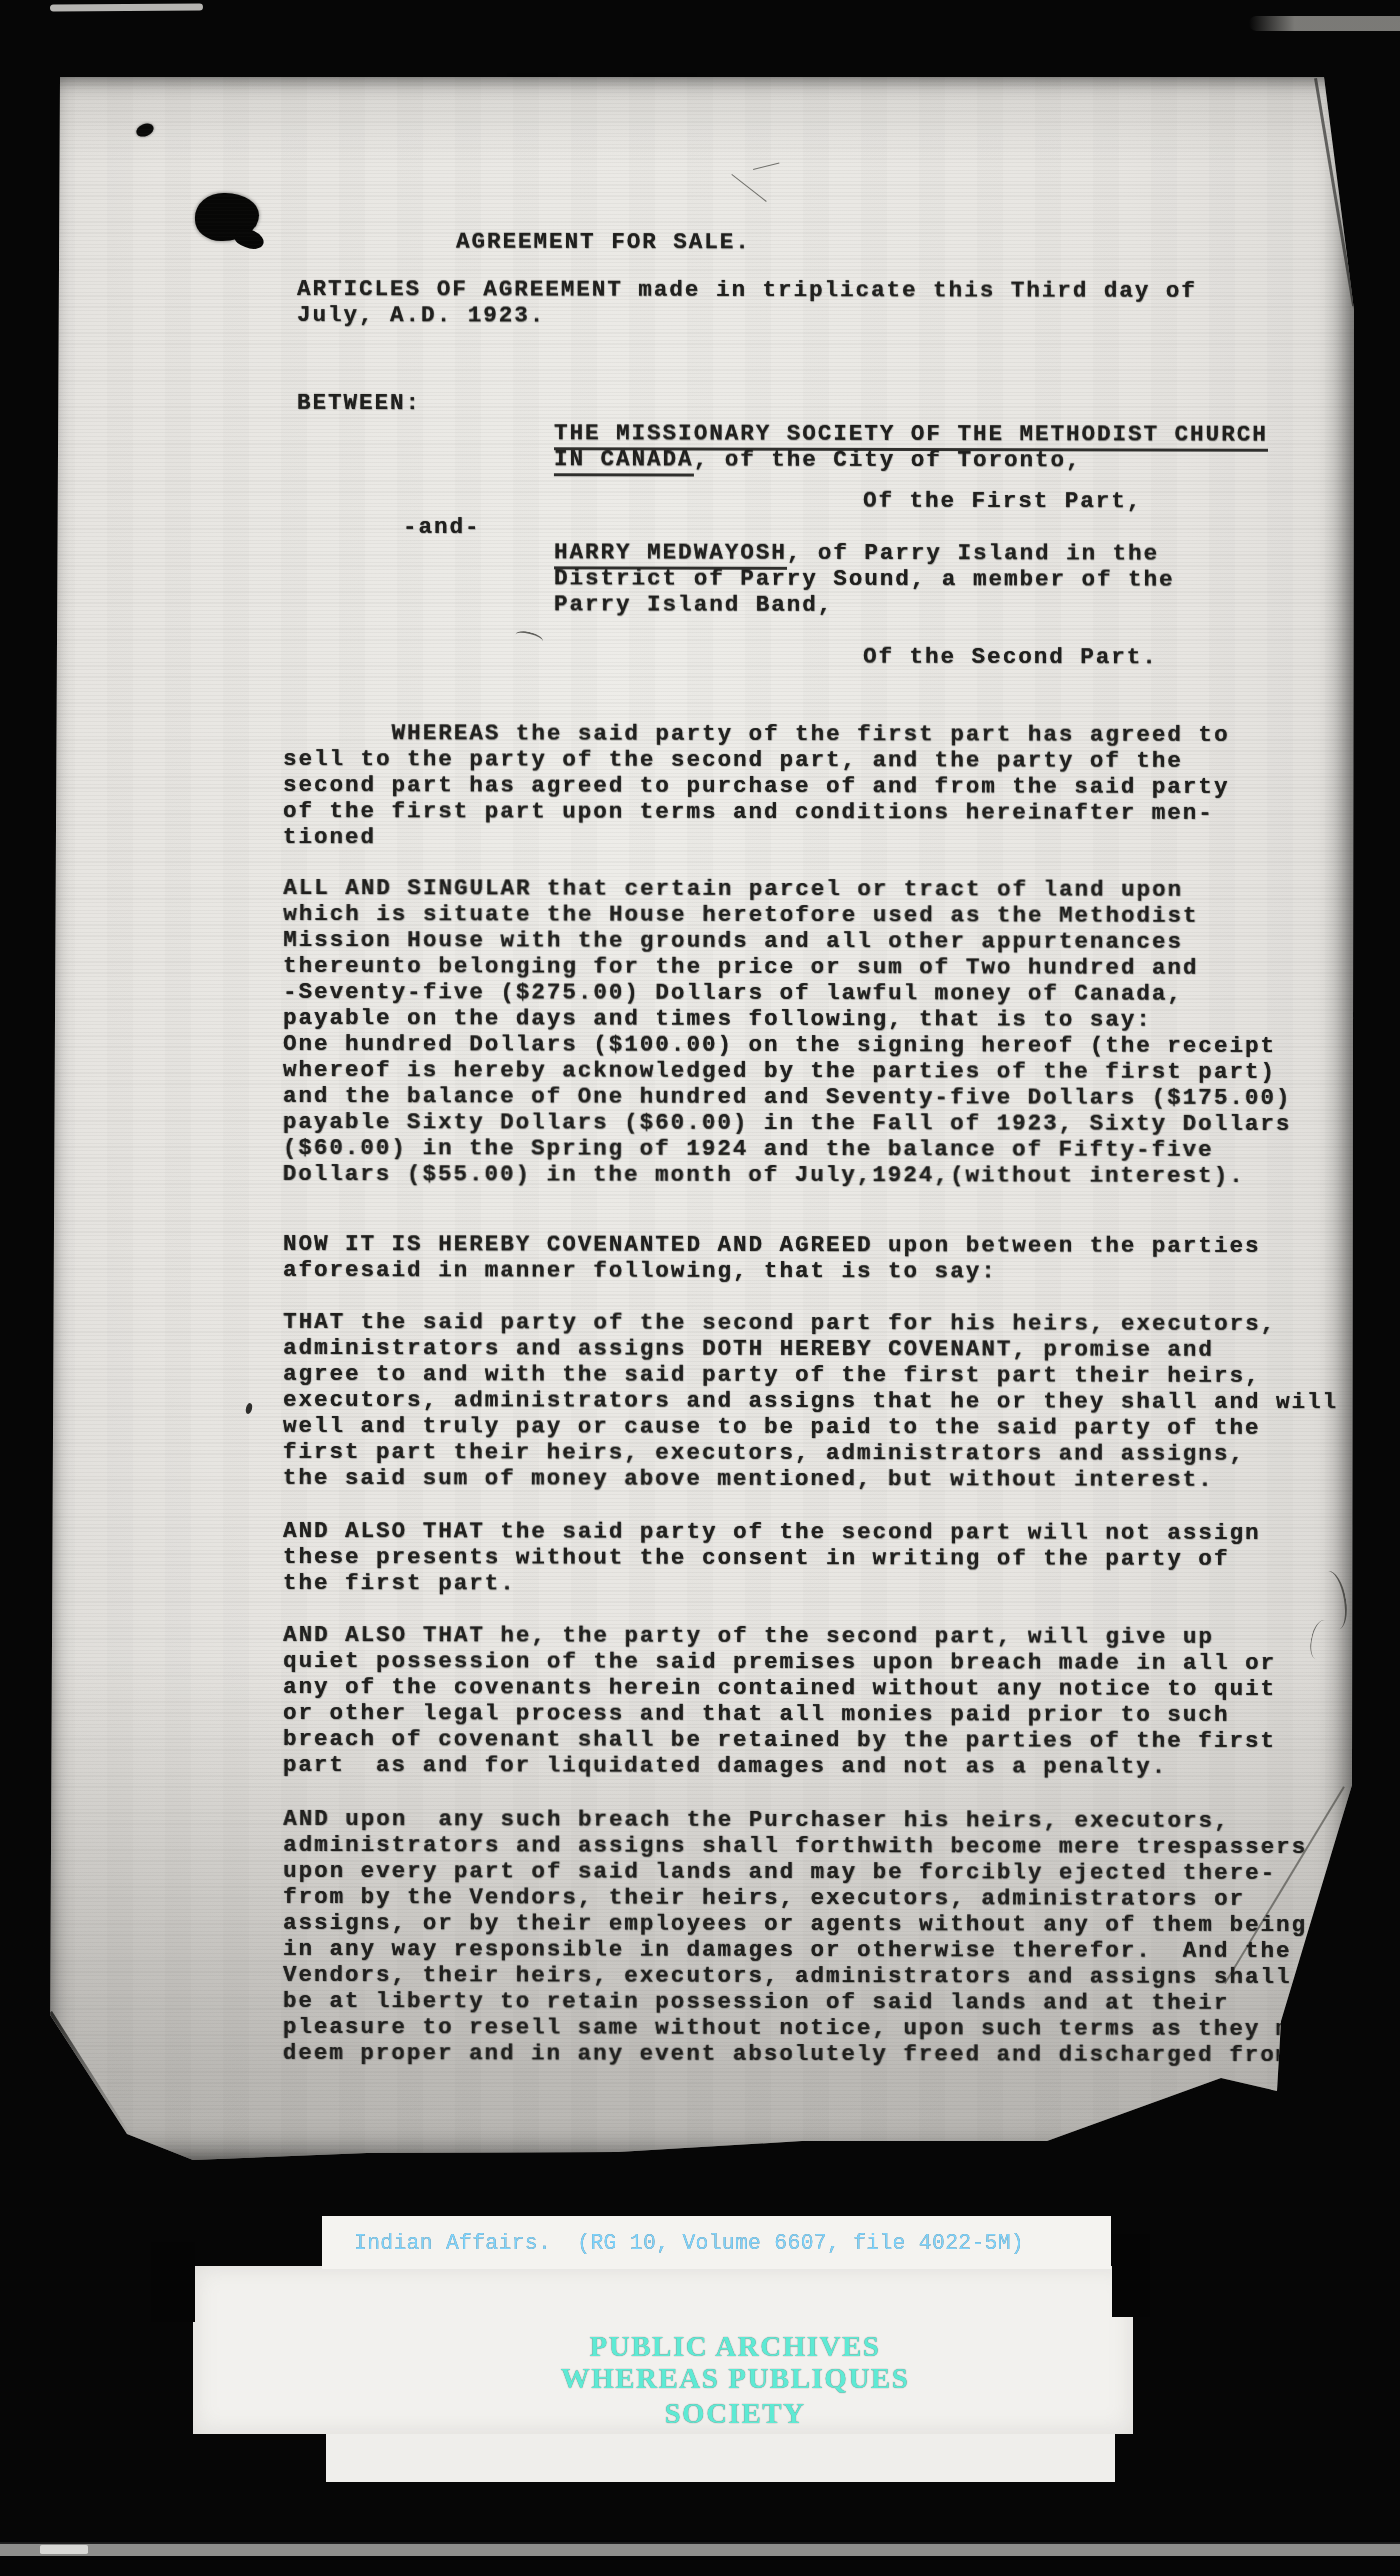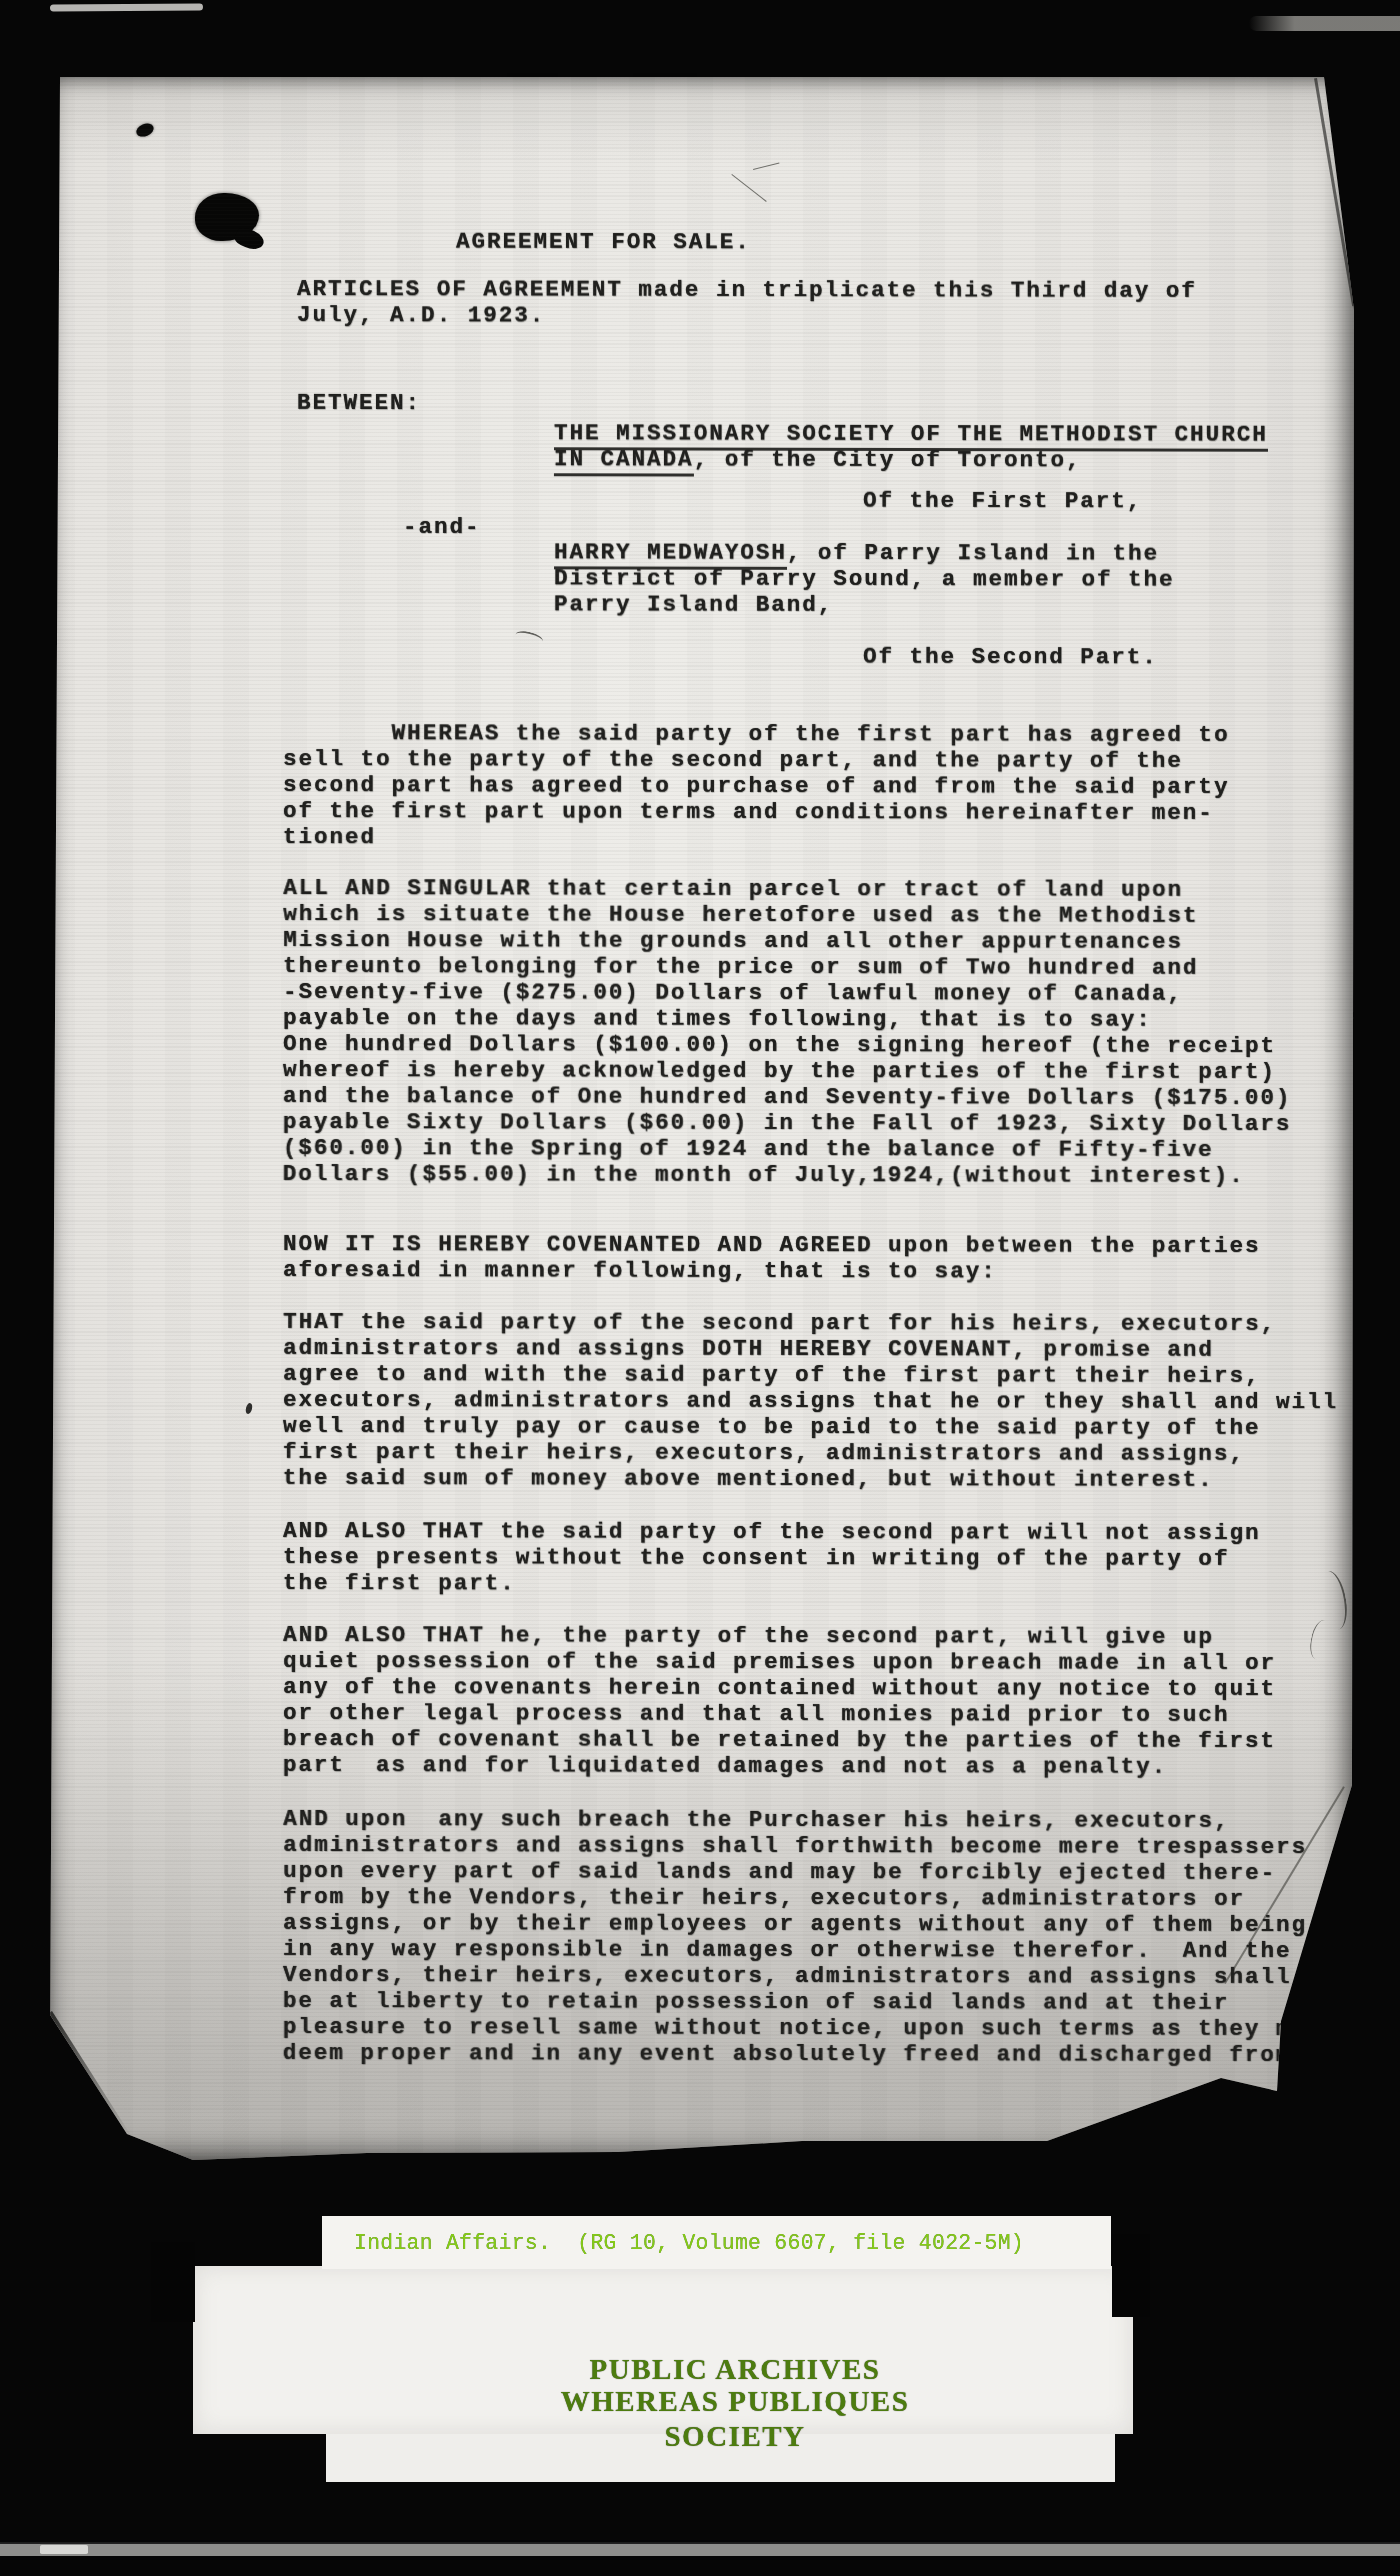--- a/index.html
+++ b/index.html
@@ -89,26 +89,26 @@
   .band-bump-a { position:absolute; left:507px; top:73px; width:51px; height:11px; background:#050505; border-radius:0 0 5.5px 5.5px; }
   .band-bump-b { position:absolute; left:633px; top:73px; width:64px; height:14.7px; background:#050505; border-radius:0 0 7.3px 7.3px; }
   
   .card-main  { position:absolute; left:193px;  top:2266px; width:940px; height:168px; background:#f2f1ee; box-shadow:inset 0 0 24.5px rgba(120,118,112,.18); }
   .card-top   { position:absolute; left:322px;  top:2216px; width:789px; height:53px;  background:#f4f3f0; }
   .card-bot   { position:absolute; left:326px;  top:2434px; width:789px; height:48px;  background:#efeeeb; }
   .tab        { position:absolute; background:#050505; }
   .card-ref {
     position:absolute; left:354px; top:2230px;
     font:400 21.4px/27px "Liberation Mono", monospace; letter-spacing:0.3px;
-    color:#84cc16; white-space:pre; text-shadow:0 0 0.6px rgba(20,20,18,.7);
+    color:#7dd3fc; white-space:pre; text-shadow:0 0 0.6px rgba(20,20,18,.7);
   }
   .stampline {
     position:absolute; left:539px; width:392px; text-align:center;
     font:700 29px/32px "Liberation Serif", serif; letter-spacing:1.5px;
-    color:#4d7c0f; text-shadow:0 0 1px rgba(36,36,34,.75); filter:blur(0.2px);margin-top:23px;
+    color:#5eead4; text-shadow:0 0 1px rgba(36,36,34,.75); filter:blur(0.2px);
   }
   
   .film-edge   { position:absolute; left:0; top:2544px; width:1401px; height:11.6px; background:#8e8e8c; box-shadow:0 -1.8px 0 rgba(40,40,40,.8); }
   .film-edge-bright { position:absolute; left:40px; top:2545px; width:48px; height:9.2px; background:#d8d8d5; border-radius:1.8px; }
 </style>
 </head>
 <body>
 
 <div id="stage">
 

